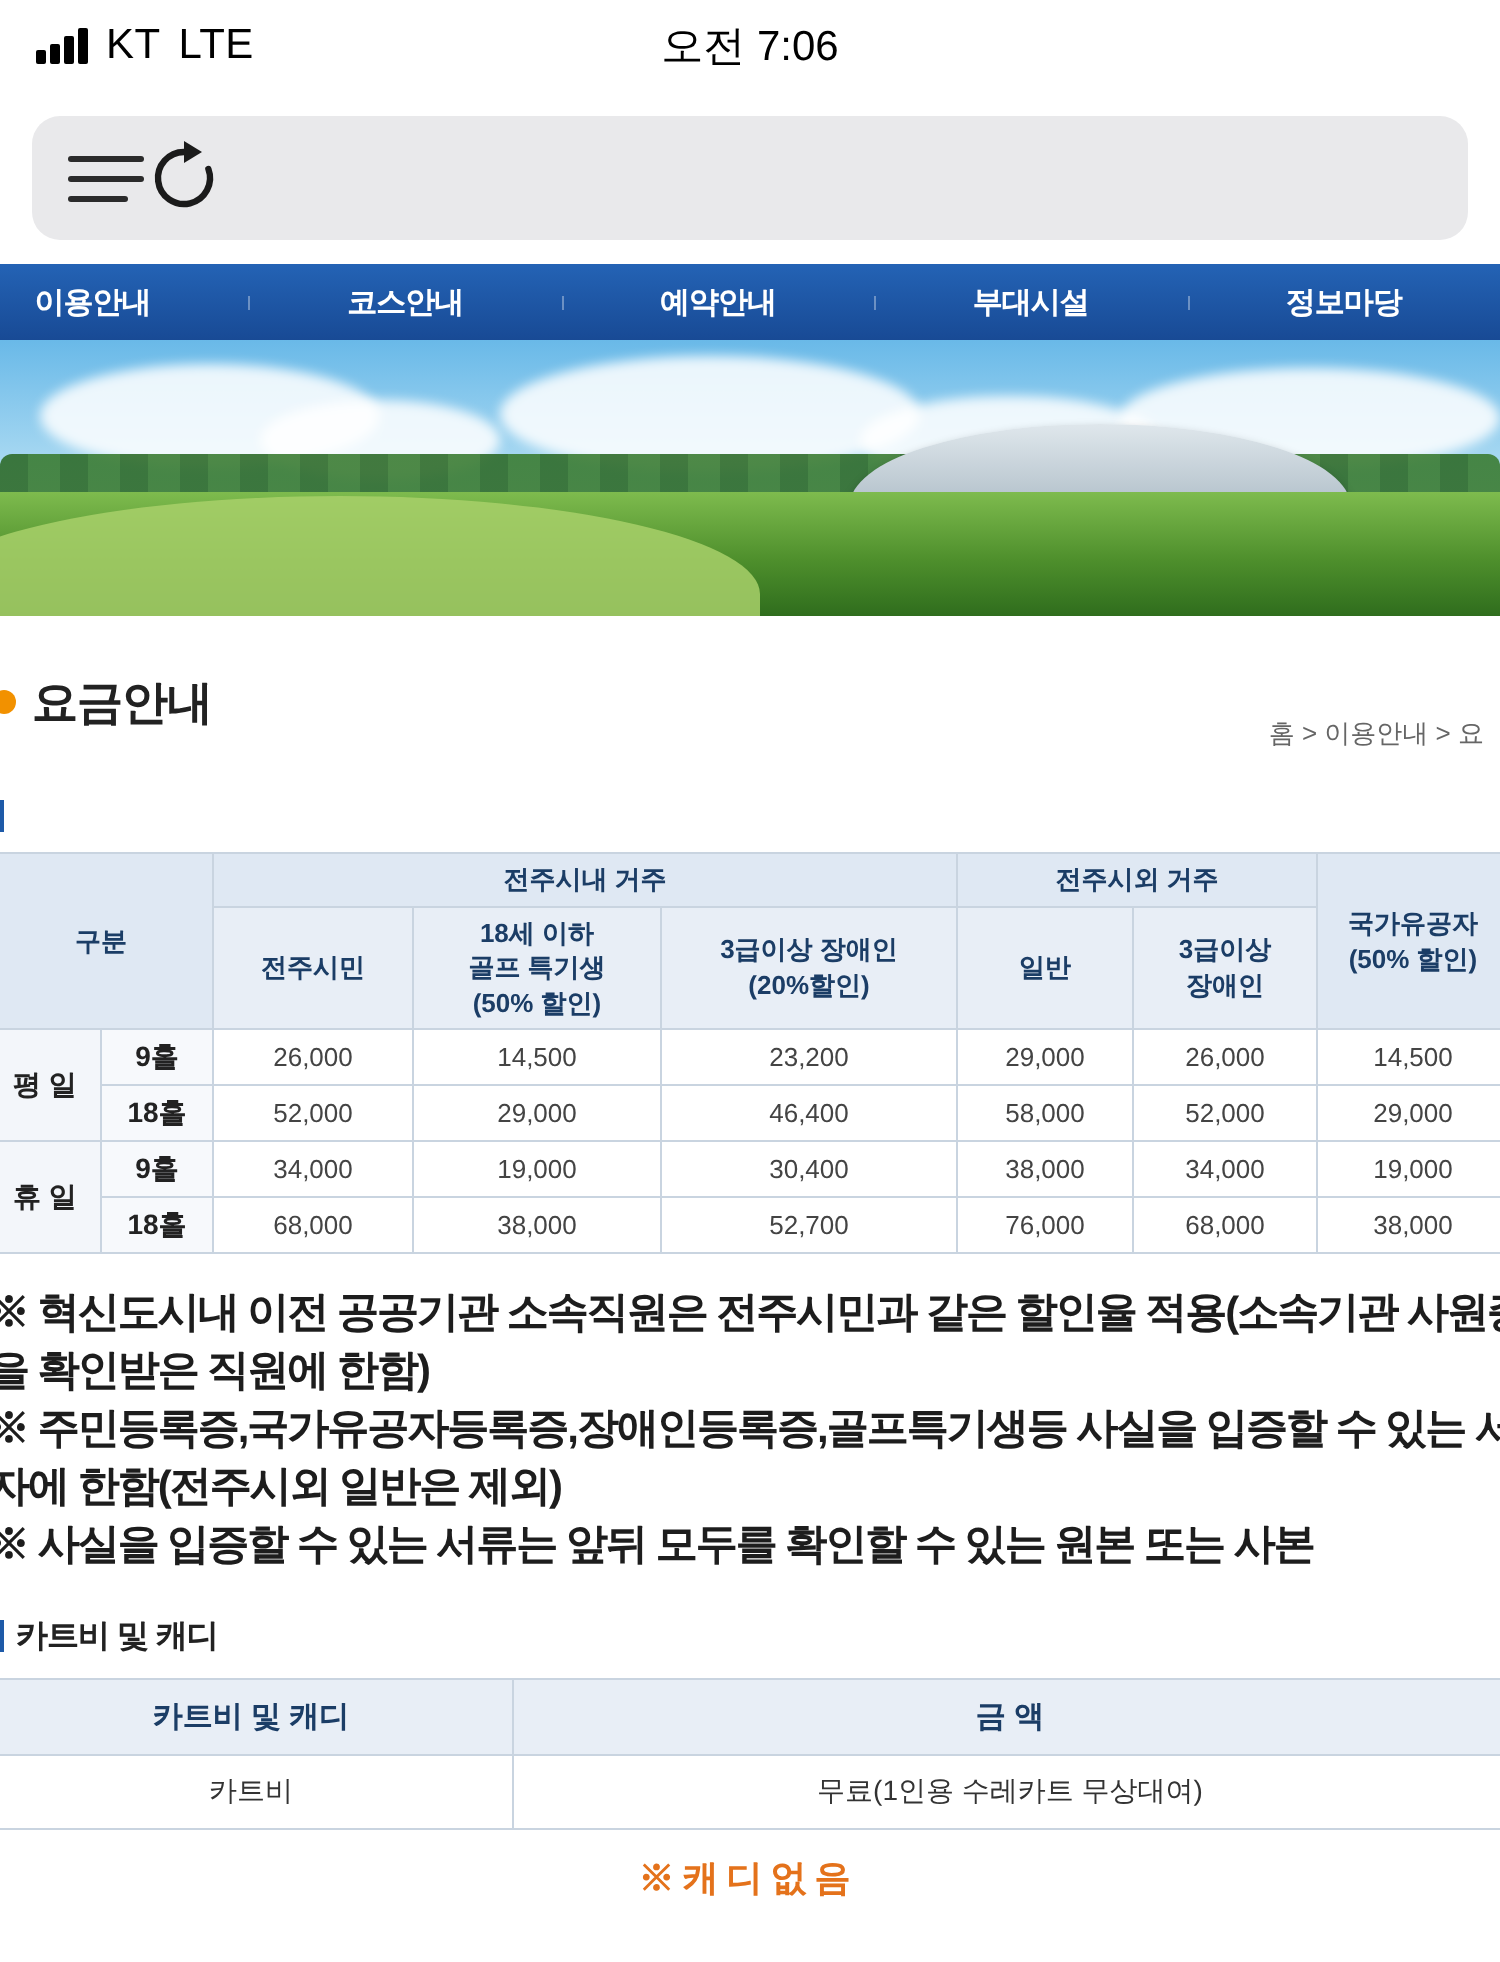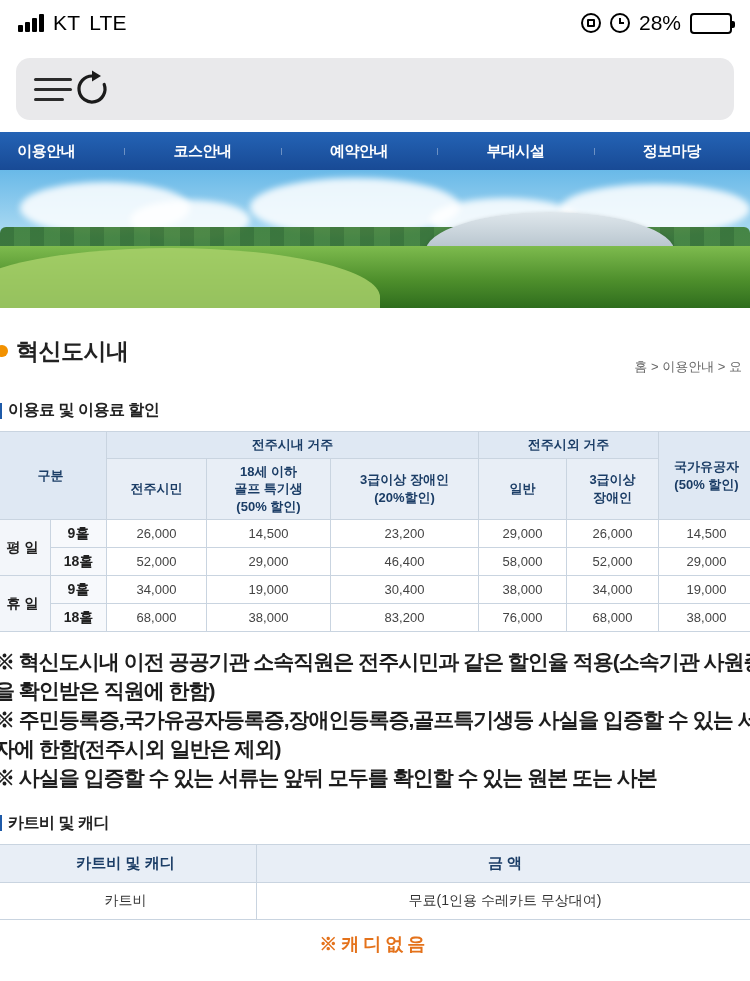--- a/index.html
+++ b/index.html
@@ -405,26 +405,21 @@
   <div class="sb-left">
     <span class="signal-bars">
         <i></i>
         <i></i>
         <i></i>
         <i></i>
       </span>
     <span class="carrier">KT</span>
     <span class="nettype">LTE</span>
   </div>
-  <div class="sb-right">
-    <span class="icon-circle lock"></span>
-    <span class="icon-alarm"></span>
-    <span class="batt-pct">28%</span>
-    <span class="batt"><span class="batt-fill" id="battfill" style="width: 28%;"></span></span>
-  </div>
+  <div class="sb-center">오전 7:06</div>
 </div>
 
 <div class="urlbar-wrap">
   <div class="urlbar">
     <div class="hamburger">
       <span></span>
         <span></span>
         <span></span>
     </div>
     <div class="reload">
@@ -453,27 +448,26 @@
   <span class="treeline"></span>
   <span class="stadium"></span>
   <span class="grass"></span>
   <span class="fairway"></span>
 </div>
 
 <div class="content">
 
   <div class="page-title-row">
     <span class="bullet-dot"></span>
-    <span class="page-title">혁신도시내</span>
+    <span class="page-title">요금안내</span>
     <span class="breadcrumb">홈 &gt; 이용안내 &gt; 요</span>
   </div>
 
   <div class="section-head">
     <span class="section-mark"></span>
-    <span class="section-title">이용료 및 이용료 할인</span>
   </div>
 
   <table class="fee">
     <colgroup>
       <col style="width:56px">
         <col style="width:56px">
       <col style="width:100px">
         <col style="width:124px">
         <col style="width:148px">
       <col style="width:88px">
@@ -539,21 +533,21 @@
         <td class="num">19,000</td>
         <td class="num">30,400</td>
         <td class="num">38,000</td>
         <td class="num">34,000</td>
         <td class="num">19,000</td>
       </tr>
       <tr>
         <td class="sublabel">18홀</td>
         <td class="num">68,000</td>
         <td class="num">38,000</td>
-        <td class="num">83,200</td>
+        <td class="num">52,700</td>
         <td class="num">76,000</td>
         <td class="num">68,000</td>
         <td class="num">38,000</td>
       </tr>
     </tbody>
   </table>
 
   <div class="notes">
     <div class="note">※ 혁신도시내 이전 공공기관 소속직원은 전주시민과 같은 할인율 적용(소속기관 사원증으로 신분</div>
     <div class="note">을 확인받은 직원에 한함)</div>

